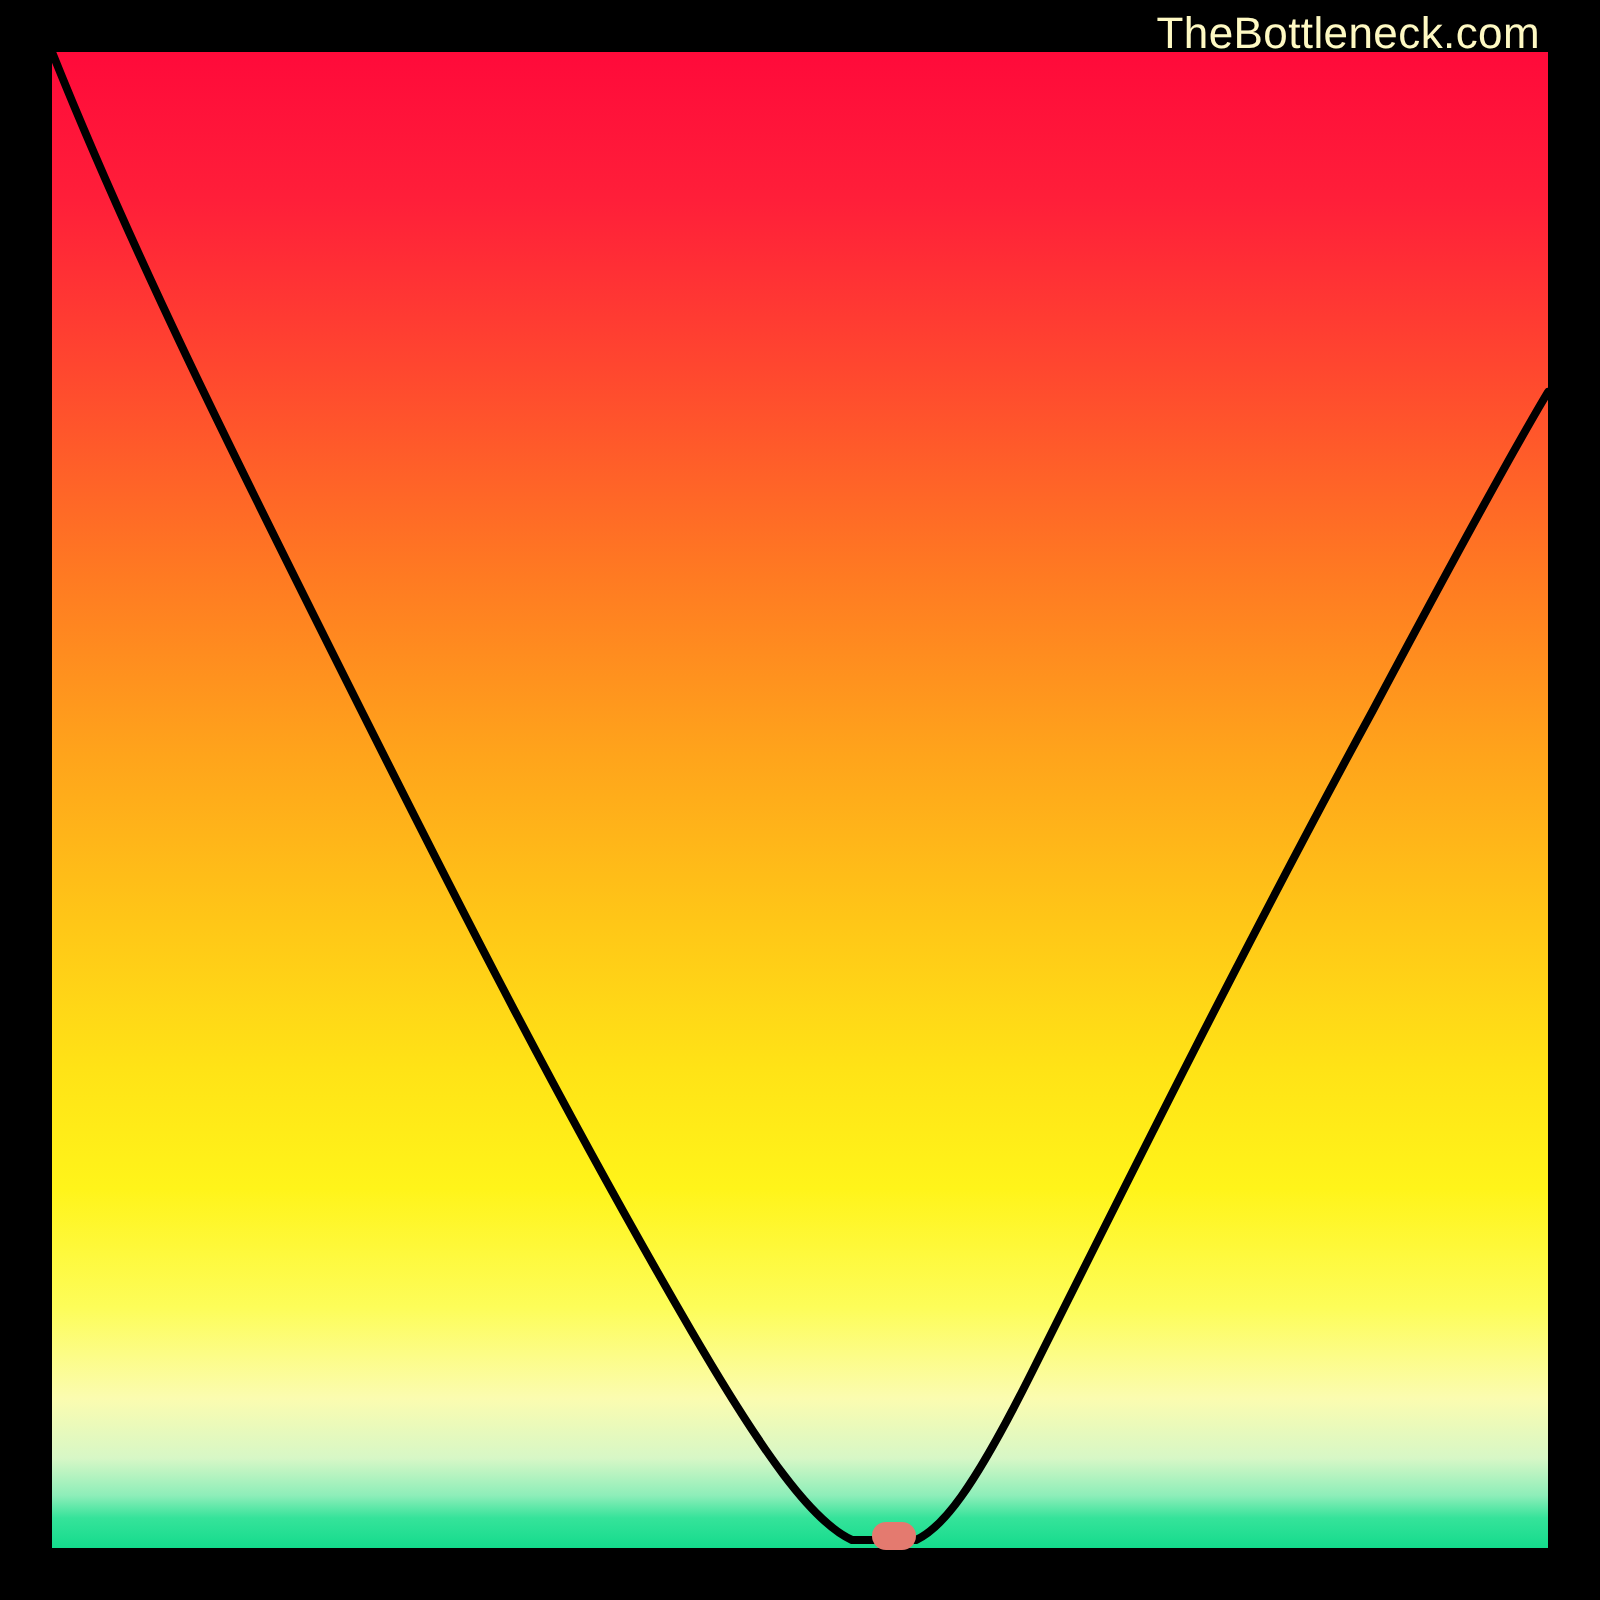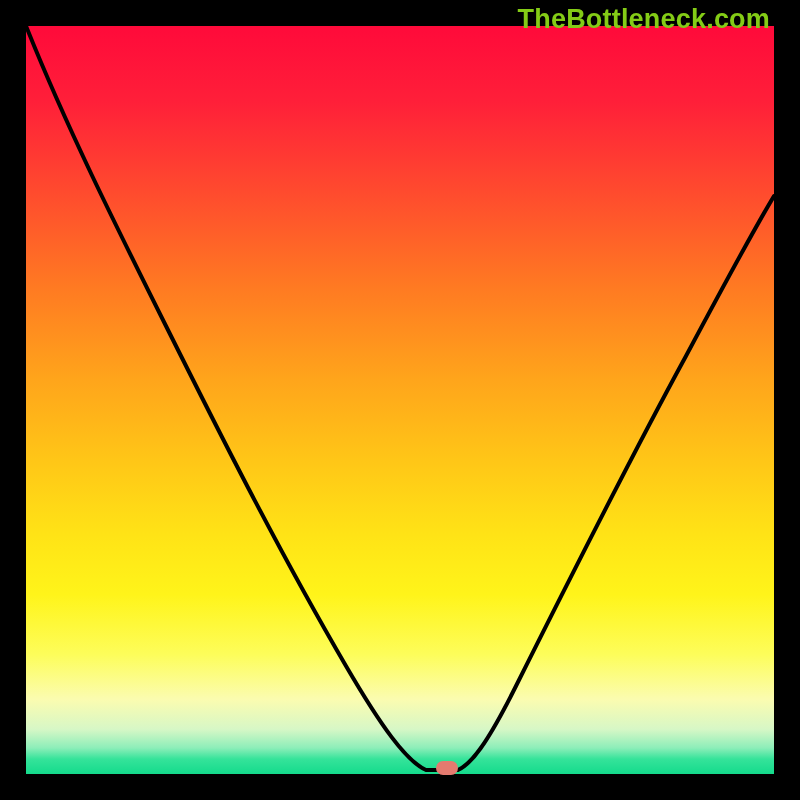--- a/index.html
+++ b/index.html
@@ -37,23 +37,23 @@
       #d7f7c6 94%,
       #8deeb9 96.5%,
       #35e39a 98%,
       #14db8c 100%
     );
   }
   .attribution {
     position: absolute;
     top: 4px;
     right: 30px;
-    color: #84cc16;
-    font-size: 27px;
-    font-weight: 700;
+    color: #fef9c3;
+    font-size: 22px;
+    font-weight: 400;
     letter-spacing: 0.2px;
   }
   svg.curve {
     position: absolute;
     left: 0;
     top: 0;
     width: 748px;
     height: 748px;
   }
   .marker {

